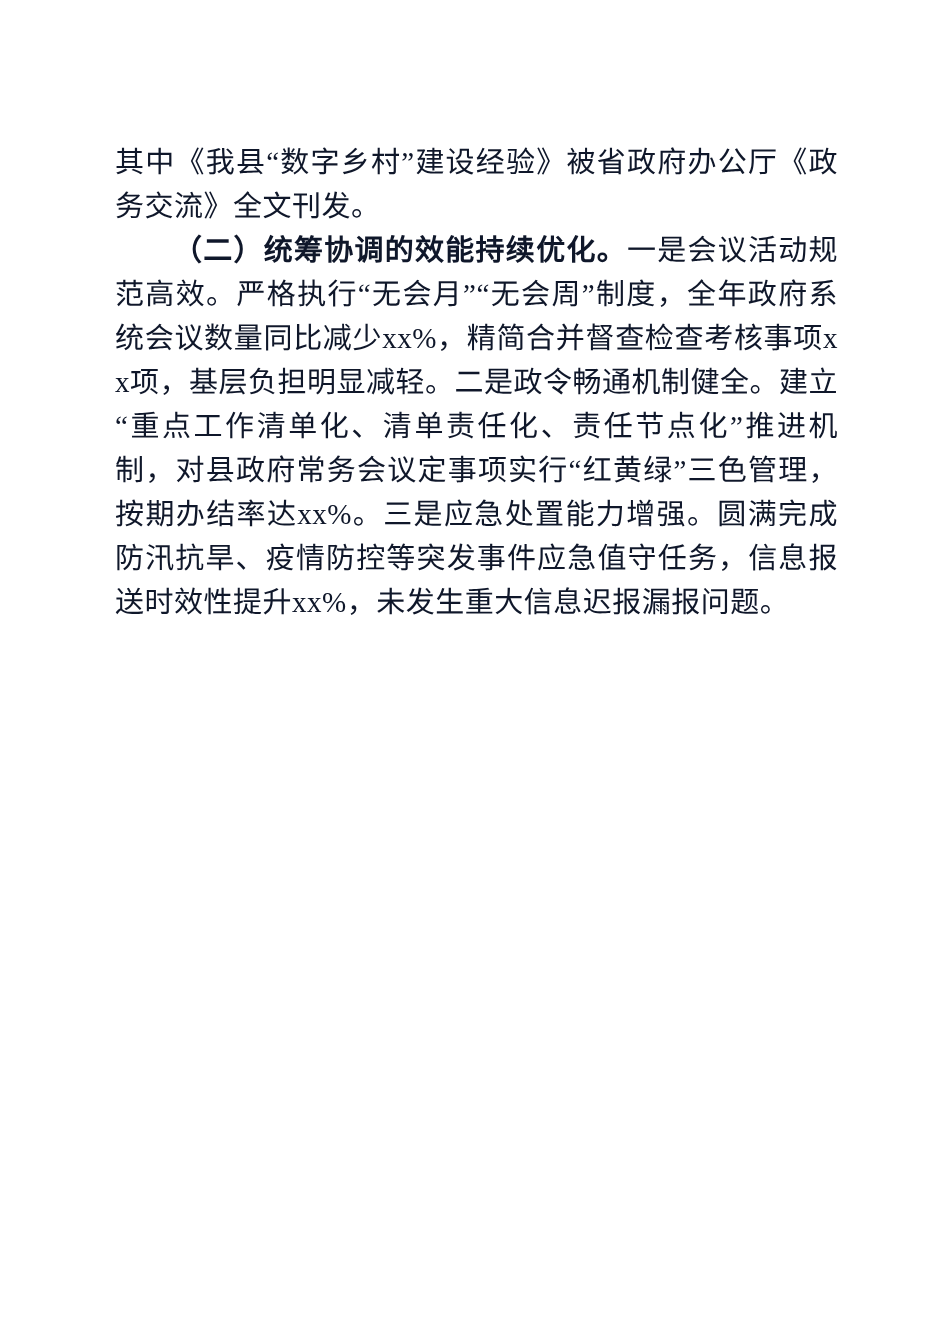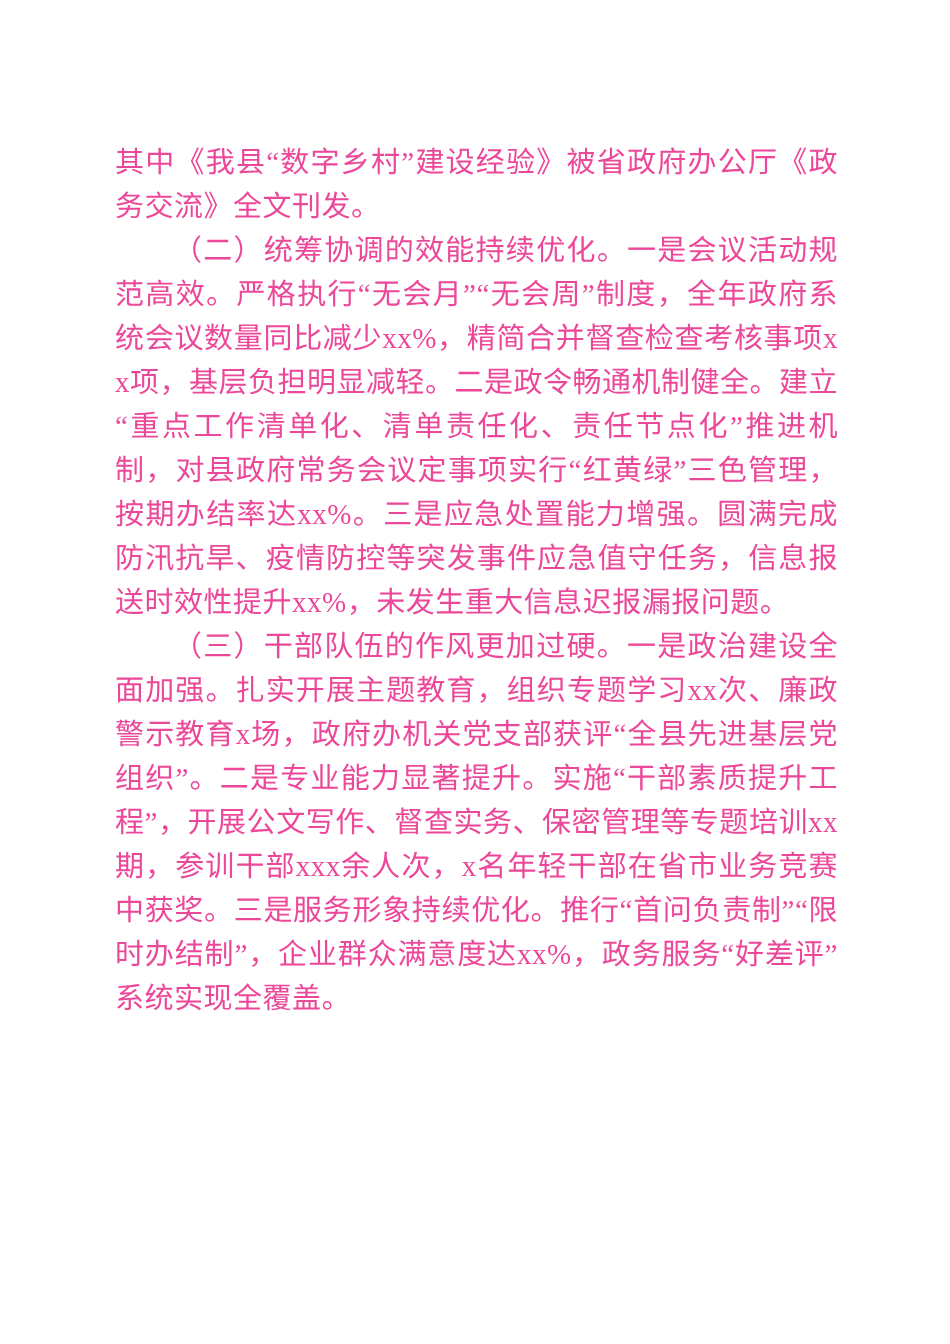--- a/index.html
+++ b/index.html
@@ -12,43 +12,42 @@
     height: 1344px;
     overflow: hidden;
     font-family: "Liberation Serif", "DejaVu Serif", serif;
   }
   .page {
     box-sizing: border-box;
     width: 950px;
     height: 1344px;
     padding: 140px 112px 0 115px;
     background: #ffffff;
-    color: #ec4899;
+    color: #0f172a;
   }
   .para {
     margin: 0;
     font-size: 29px;
     line-height: 44px;
     text-align: justify;
     letter-spacing: 0.5px;
     word-break: break-all;
   }
   .para.indent {
     text-indent: 2em;
   }
   .lead {
-    font-weight: normal;
+    font-weight: bold;
     margin-top: 12px;
   }
 </style>
 </head>
 <body>
 
 <div class="page">
 
   <p class="para"><span class="lead"></span><span>其中《我县“数字乡村”建设经验》被省政府办公厅《政务交流》全文刊发。</span></p>
 
   <p class="para indent"><span class="lead">（二）统筹协调的效能持续优化。</span><span>一是会议活动规范高效。严格执行“无会月”“无会周”制度，全年政府系统会议数量同比减少xx%，精简合并督查检查考核事项xx项，基层负担明显减轻。二是政令畅通机制健全。建立“重点工作清单化、清单责任化、责任节点化”推进机制，对县政府常务会议定事项实行“红黄绿”三色管理，按期办结率达xx%。三是应急处置能力增强。圆满完成防汛抗旱、疫情防控等突发事件应急值守任务，信息报送时效性提升xx%，未发生重大信息迟报漏报问题。</span></p>
 
-  <p class="para indent"><span class="lead">（三）干部队伍的作风更加过硬。</span><span>一是政治建设全面加强。扎实开展主题教育，组织专题学习xx次、廉政警示教育x场，政府办机关党支部获评“全县先进基层党组织”。二是专业能力显著提升。实施“干部素质提升工程”，开展公文写作、督查实务、保密管理等专题培训xx期，参训干部xxx余人次，x名年轻干部在省市业务竞赛中获奖。三是服务形象持续优化。推行“首问负责制”“限时办结制”，企业群众满意度达xx%，政务服务“好差评”系统实现全覆盖。</span></p>
 
 
 </div>
 
 </body></html>

